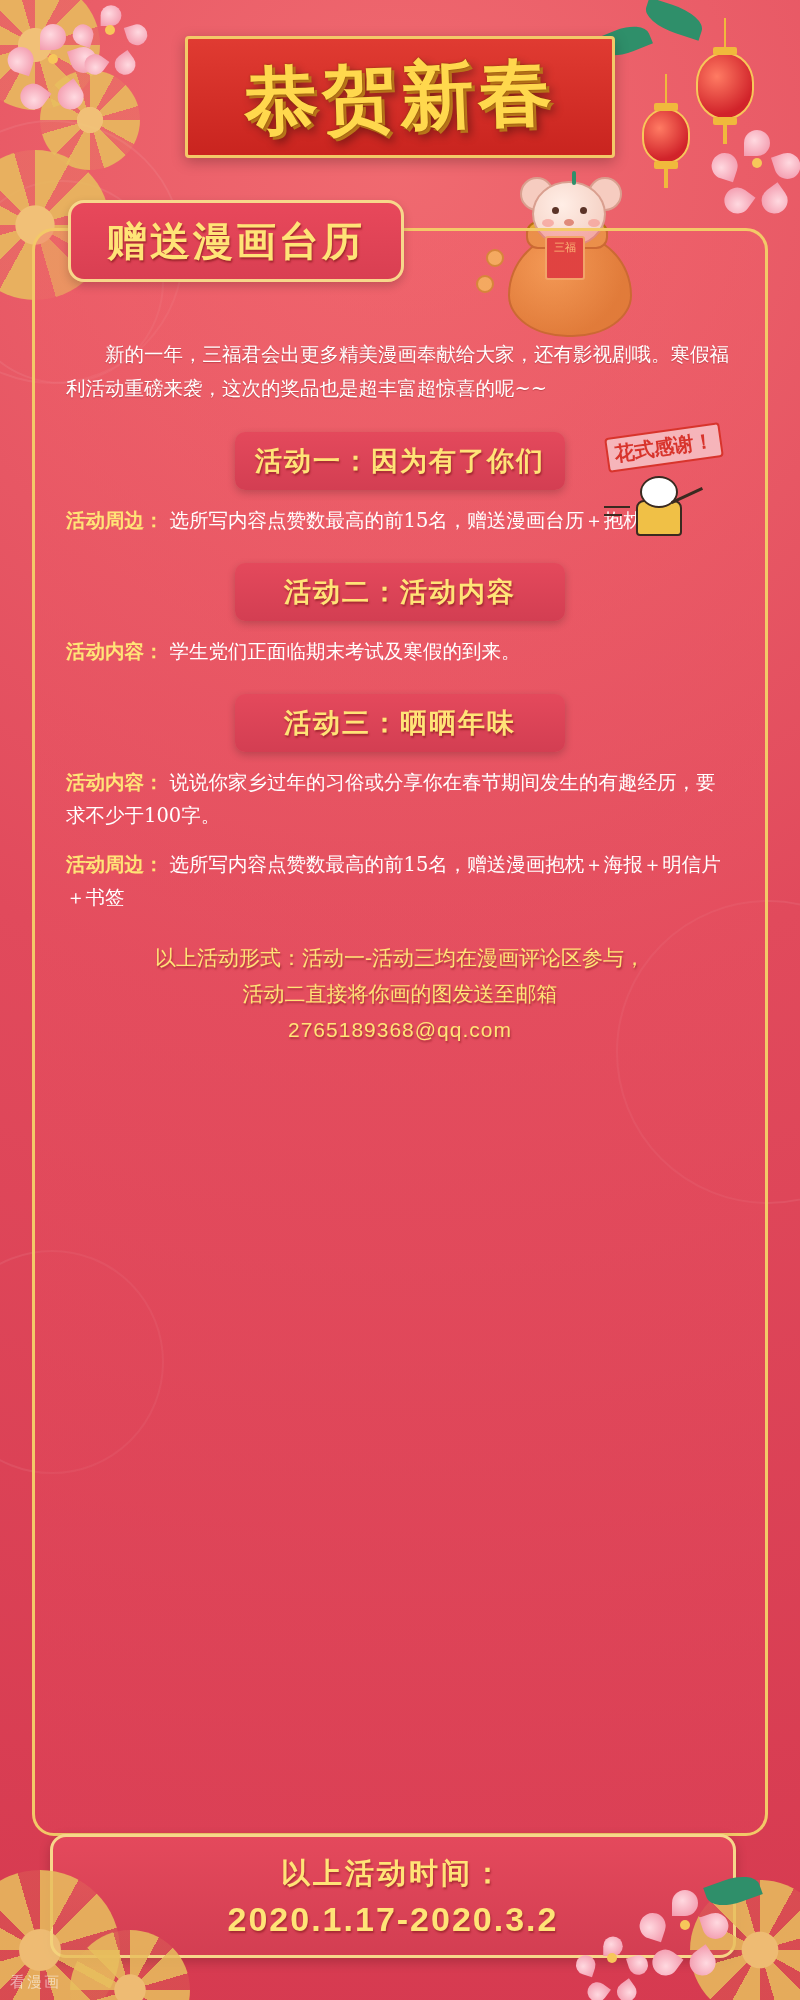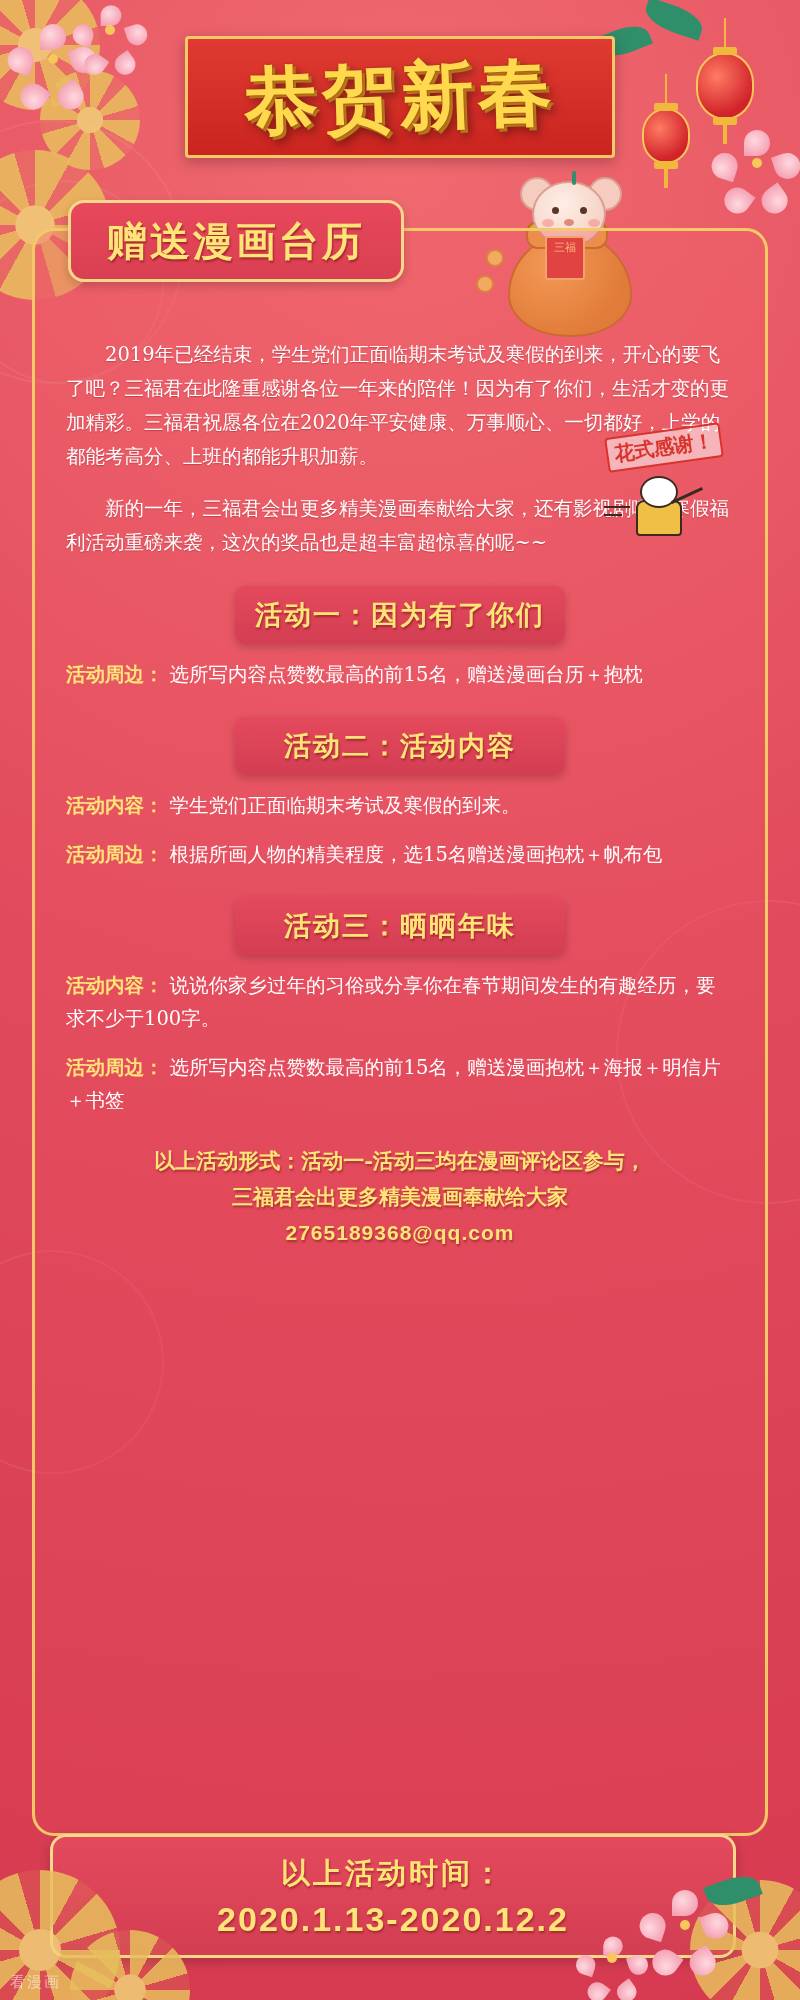--- a/index.html
+++ b/index.html
@@ -163,21 +163,21 @@
     text-shadow:1px 2px 2px rgba(120,20,20,.55);
   }
 
   .item{margin:0 0 16px 0;font-size:19.5px;line-height:33px;
         font-family:"DejaVu Serif","Liberation Serif",serif;color:#ffffff;}
   .item .lbl{color:#ffe477;font-weight:bold;margin-right:6px;}
 
   .closing{
     margin-top:26px;text-align:center;
     font-family:"DejaVu Serif","Liberation Serif",serif;
-    font-size:21px;line-height:36px;font-weight:bold;color:#ffe477;
+    font-size:21px;line-height:36px;font-weight:normal;color:#ffe477;
     text-shadow:1px 2px 2px rgba(120,20,20,.5);
   }
   .closing .email{font-family:"Liberation Sans",sans-serif;letter-spacing:1px;}
 
   .date-box{
     position:absolute;left:50px;right:64px;bottom:42px;height:118px;
     border:3px solid #f7d78b;border-radius:16px;
     background:linear-gradient(180deg,#e4495c,#d33e52);
     display:flex;flex-direction:column;align-items:center;justify-content:center;
     box-shadow:0 4px 12px rgba(0,0,0,.2);
@@ -322,71 +322,67 @@
   </div>
 
   <div class="card"></div>
 
   <div class="title-box">
     <span>赠送漫画台历</span>
   </div>
 
   <div class="content">
 
-    <p class="body-text">2019年已经结束，学生党们正面临期末考试及寒假的到来，开心的要飞了吧？三福君在此隆重感谢各位一年来的陪伴！因为有了你们，生活才变的更加精彩。三福君祝愿各位在2020年平安健康、万事顺心、一切都好，上学的都能考高分、上班的都能升职加薪。</p>
     <p class="body-text">新的一年，三福君会出更多精美漫画奉献给大家，还有影视剧哦。寒假福利活动重磅来袭，这次的奖品也是超丰富超惊喜的呢~~</p>
 
     <div class="banner">
       <span>活动一：因为有了你们</span>
     </div>
     <p class="item">
       <span class="lbl">活动周边：</span><span>选所写内容点赞数最高的前15名，赠送漫画台历＋抱枕</span>
     </p>
 
     <div class="banner">
       <span>活动二：活动内容</span>
     </div>
     <p class="item">
       <span class="lbl">活动内容：</span><span>学生党们正面临期末考试及寒假的到来。</span>
-    </p>
-    <p class="item">
-      <span class="lbl">活动周边：</span><span>根据所画人物的精美程度，选15名赠送漫画抱枕＋帆布包</span>
     </p>
 
     <div class="banner">
       <span>活动三：晒晒年味</span>
     </div>
     <p class="item">
       <span class="lbl">活动内容：</span><span>说说你家乡过年的习俗或分享你在春节期间发生的有趣经历，要求不少于100字。</span>
     </p>
     <p class="item">
       <span class="lbl">活动周边：</span><span>选所写内容点赞数最高的前15名，赠送漫画抱枕＋海报＋明信片＋书签</span>
     </p>
 
     <div class="closing">
       <div>以上活动形式：活动一-活动三均在漫画评论区参与，</div>
-      <div>三福君会出更多精美漫画奉献给大家</div>
+      <div>活动二直接将你画的图发送至邮箱</div>
       <div class="email">2765189368@qq.com</div>
     </div>
   </div>
 
   <div class="doodle">
     <div class="stamp">花式感谢！</div>
     <div class="figure">
       <div class="fig-body"></div>
       <div class="fig-head"></div>
       <div class="fig-arm"></div>
       <div class="speed"></div>
       <div class="speed s2"></div>
     </div>
   </div>
 
   <div class="date-box">
     <div class="l1">以上活动时间：</div>
-    <div class="l2">2020.1.13-2020.12.2</div>
+    <div class="l2">2020.1.17-2020.3.2</div>
   </div>
 
   <div class="gold-corner-flower" style="left:-40px;bottom:-30px;width:160px;height:160px;"></div>
   <div class="gold-corner-flower" style="left:70px;bottom:-50px;width:120px;height:120px;"></div>
   <div class="gold-corner-flower" style="right:-30px;bottom:-20px;width:140px;height:140px;"></div>
 
   <div class="blossom" style="right:80px;bottom:40px;width:70px;height:70px;">
     <div class="petal" style="left:22px;top:0;transform:rotate(0deg);"></div>
     <div class="petal" style="left:40px;top:14px;transform:rotate(72deg);"></div>
     <div class="petal" style="left:32px;top:36px;transform:rotate(144deg);"></div>

